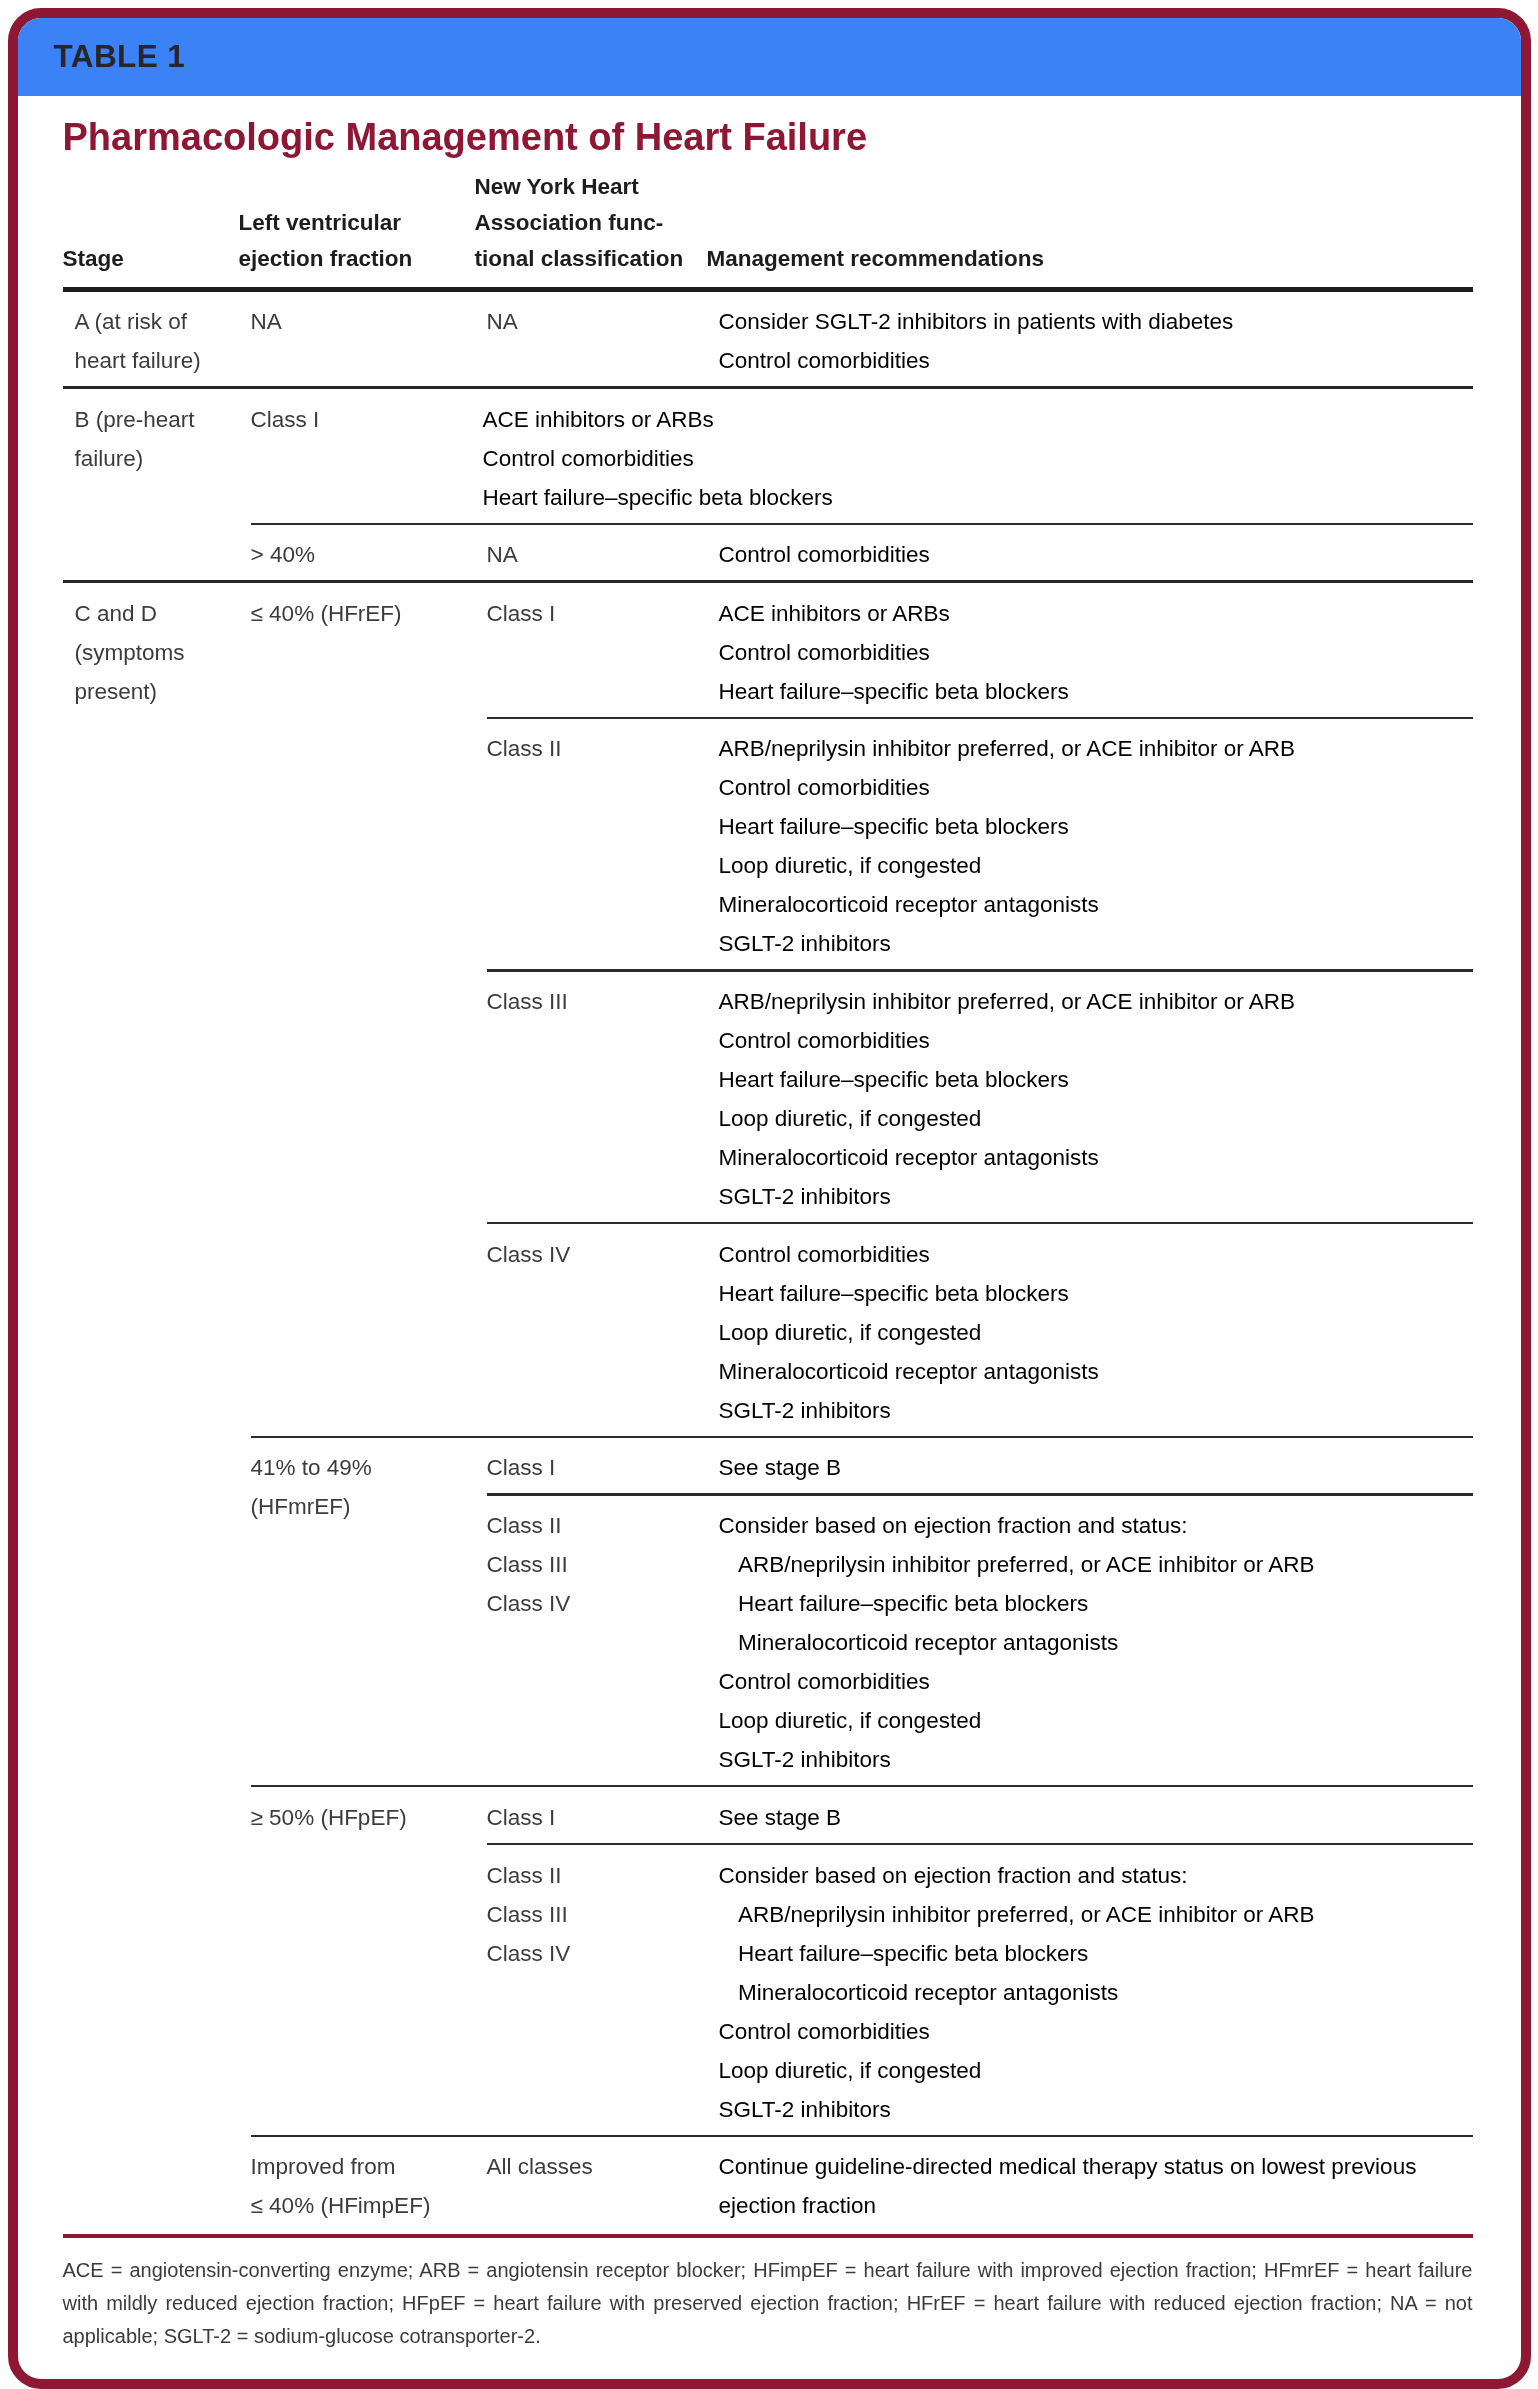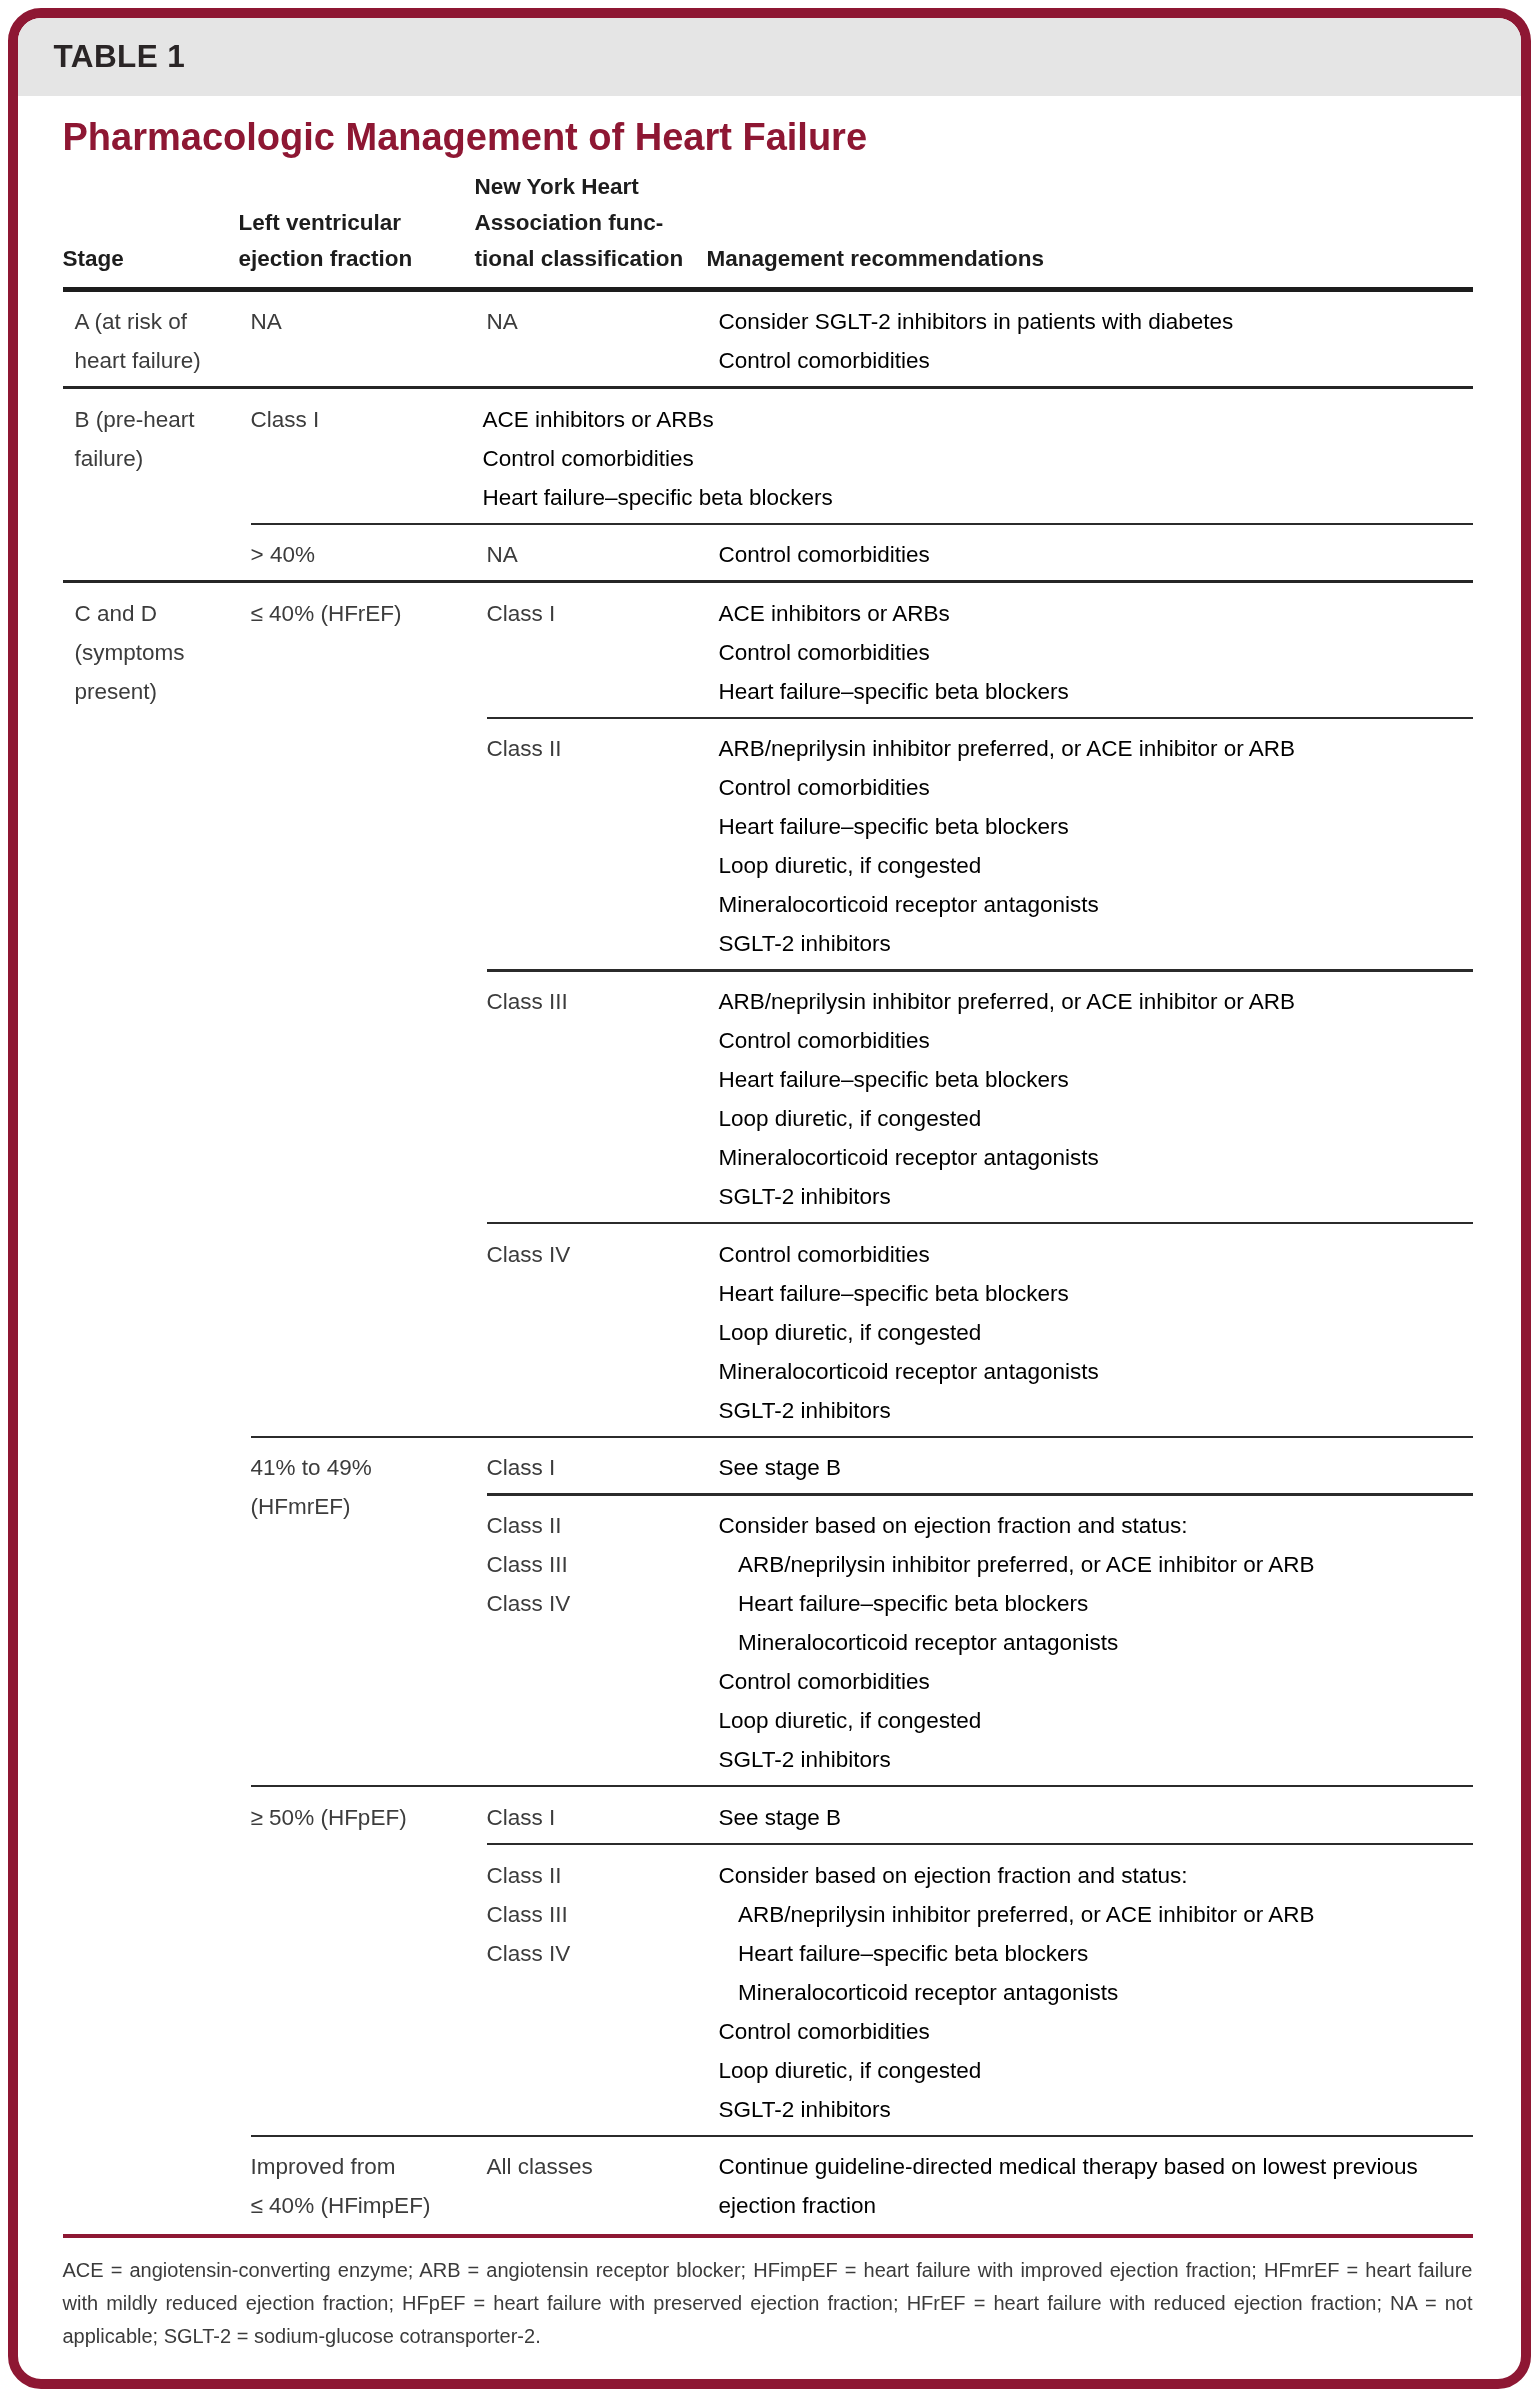--- a/index.html
+++ b/index.html
@@ -9,21 +9,21 @@
     box-sizing:border-box;
     margin:7.5px 7.5px 4.5px 7.5px;
     width:1523px;
     border:10.5px solid #8e1733;
     border-radius:33px;
     overflow:hidden;
     background:#ffffff;
   }
 
   .band {
-    background:#e5e5e5;
+    background:#3b82f6;
     height:78px;
     display:flex;
     align-items:center;
     padding:0 36px;
   }
   .band-label {
     font-size:31.5px;
     font-weight:700;
     color:#2a2526;
     letter-spacing:0.4px;
@@ -313,21 +313,21 @@
 
         <div class="group">
           <div class="lvef-cell">Improved from
 ≤ 40% (HFimpEF)</div>
           <div class="rows">
             <div class="row">
               <div class="class-cell">
                 <div>All classes</div>
               </div>
               <div class="mgmt">
-                <div class="rec">Continue guideline-directed medical therapy based on lowest previous ejection fraction</div>
+                <div class="rec">Continue guideline-directed medical therapy status on lowest previous ejection fraction</div>
               </div>
             </div>
           </div>
         </div>
 
       </div>
     </div>
 
     <div class="rule-maroon"></div>
 

